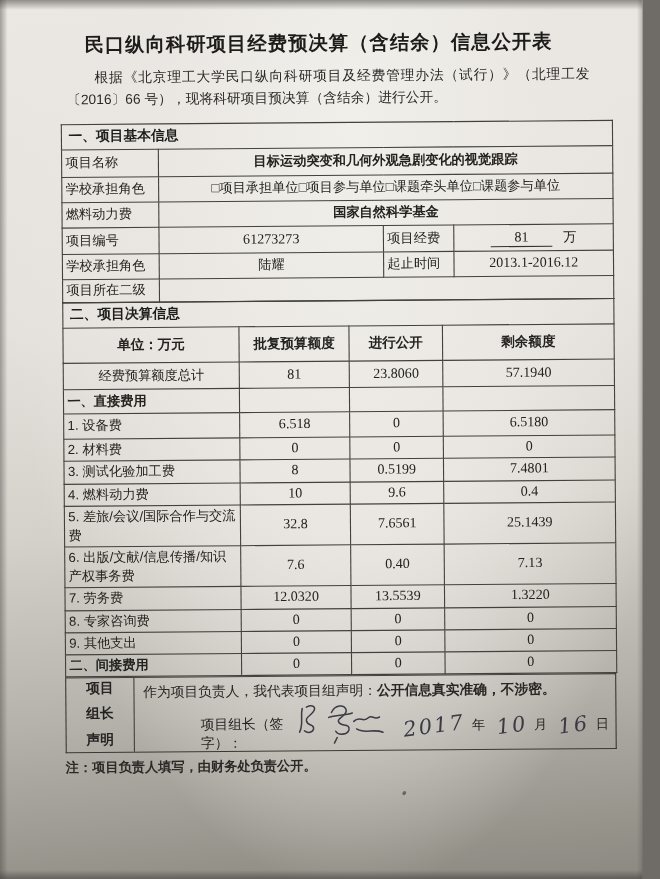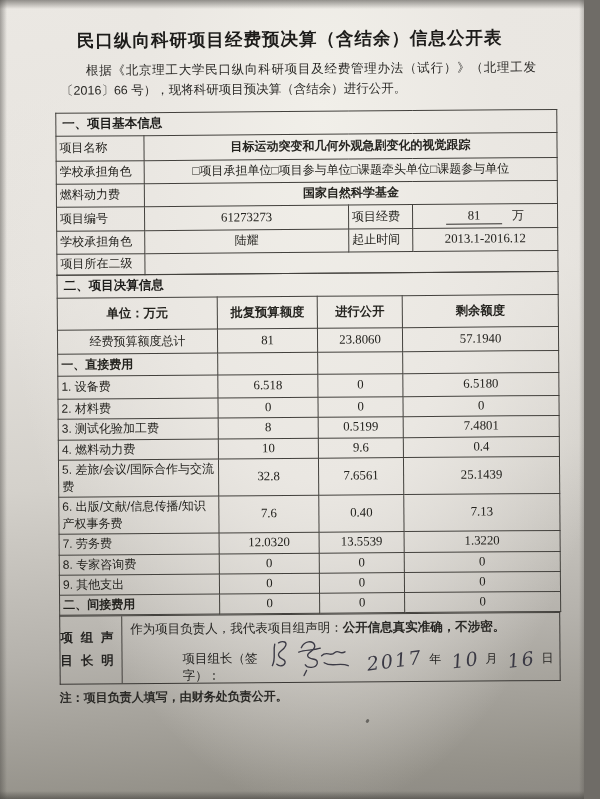--- a/index.html
+++ b/index.html
@@ -33,21 +33,21 @@
   td.rlc{text-align:center;}
   tr.hdr td{height:29px;text-align:center;font-weight:600;font-size:12.3px;}
   tr.h22 td{height:20px} tr.h24 td{height:22px} tr.h23 td{height:21px}
   tr.h20 td{height:18px} tr.h19 td{height:17px} tr.h18 td{height:16px}
   tr.h35 td{height:33px} tr.h21 td{height:19px}
   .uline{display:inline-block;min-width:56px;text-align:center;border-bottom:1px solid #33312e;
     font-family:"Liberation Serif",serif;font-size:12.8px;margin-right:10px;}
 
   .decl{width:501px;margin-left:57px;box-sizing:border-box;border:1.6px solid #3a3835;border-top:1px solid #43413d;
     height:69px;display:flex;font-size:12.5px;}
-  .decl-lbl{width:61px;border-right:1px solid #43413d;display:flex;flex-direction:row;
+  .decl-lbl{width:61px;border-right:1px solid #43413d;display:flex;flex-direction:column;
     justify-content:center;align-items:center;line-height:1.85;font-weight:600;}
   .decl-body{flex:1;position:relative;padding:5px 6px 2px 8px;}
   .stmt{font-size:12.5px;color:#292825;}
   .signline{display:flex;align-items:center;margin-top:1px;padding-left:52px;}
   .signlabel{font-size:12.5px;margin-top:12px;}
   .sig{margin-left:8px;margin-top:-10px;}
   .hw{display:inline-block;font-family:"DejaVu Serif",serif;font-style:italic;font-size:19px;
     color:#3a3944;transform:rotate(-7deg);letter-spacing:2px;margin:0 2px 0 10px;}
   .dunit{font-size:12px;margin-left:4px;}
   .note{margin:5px 20px 0 57px;font-size:12px;font-weight:600;color:#2a2926;}

